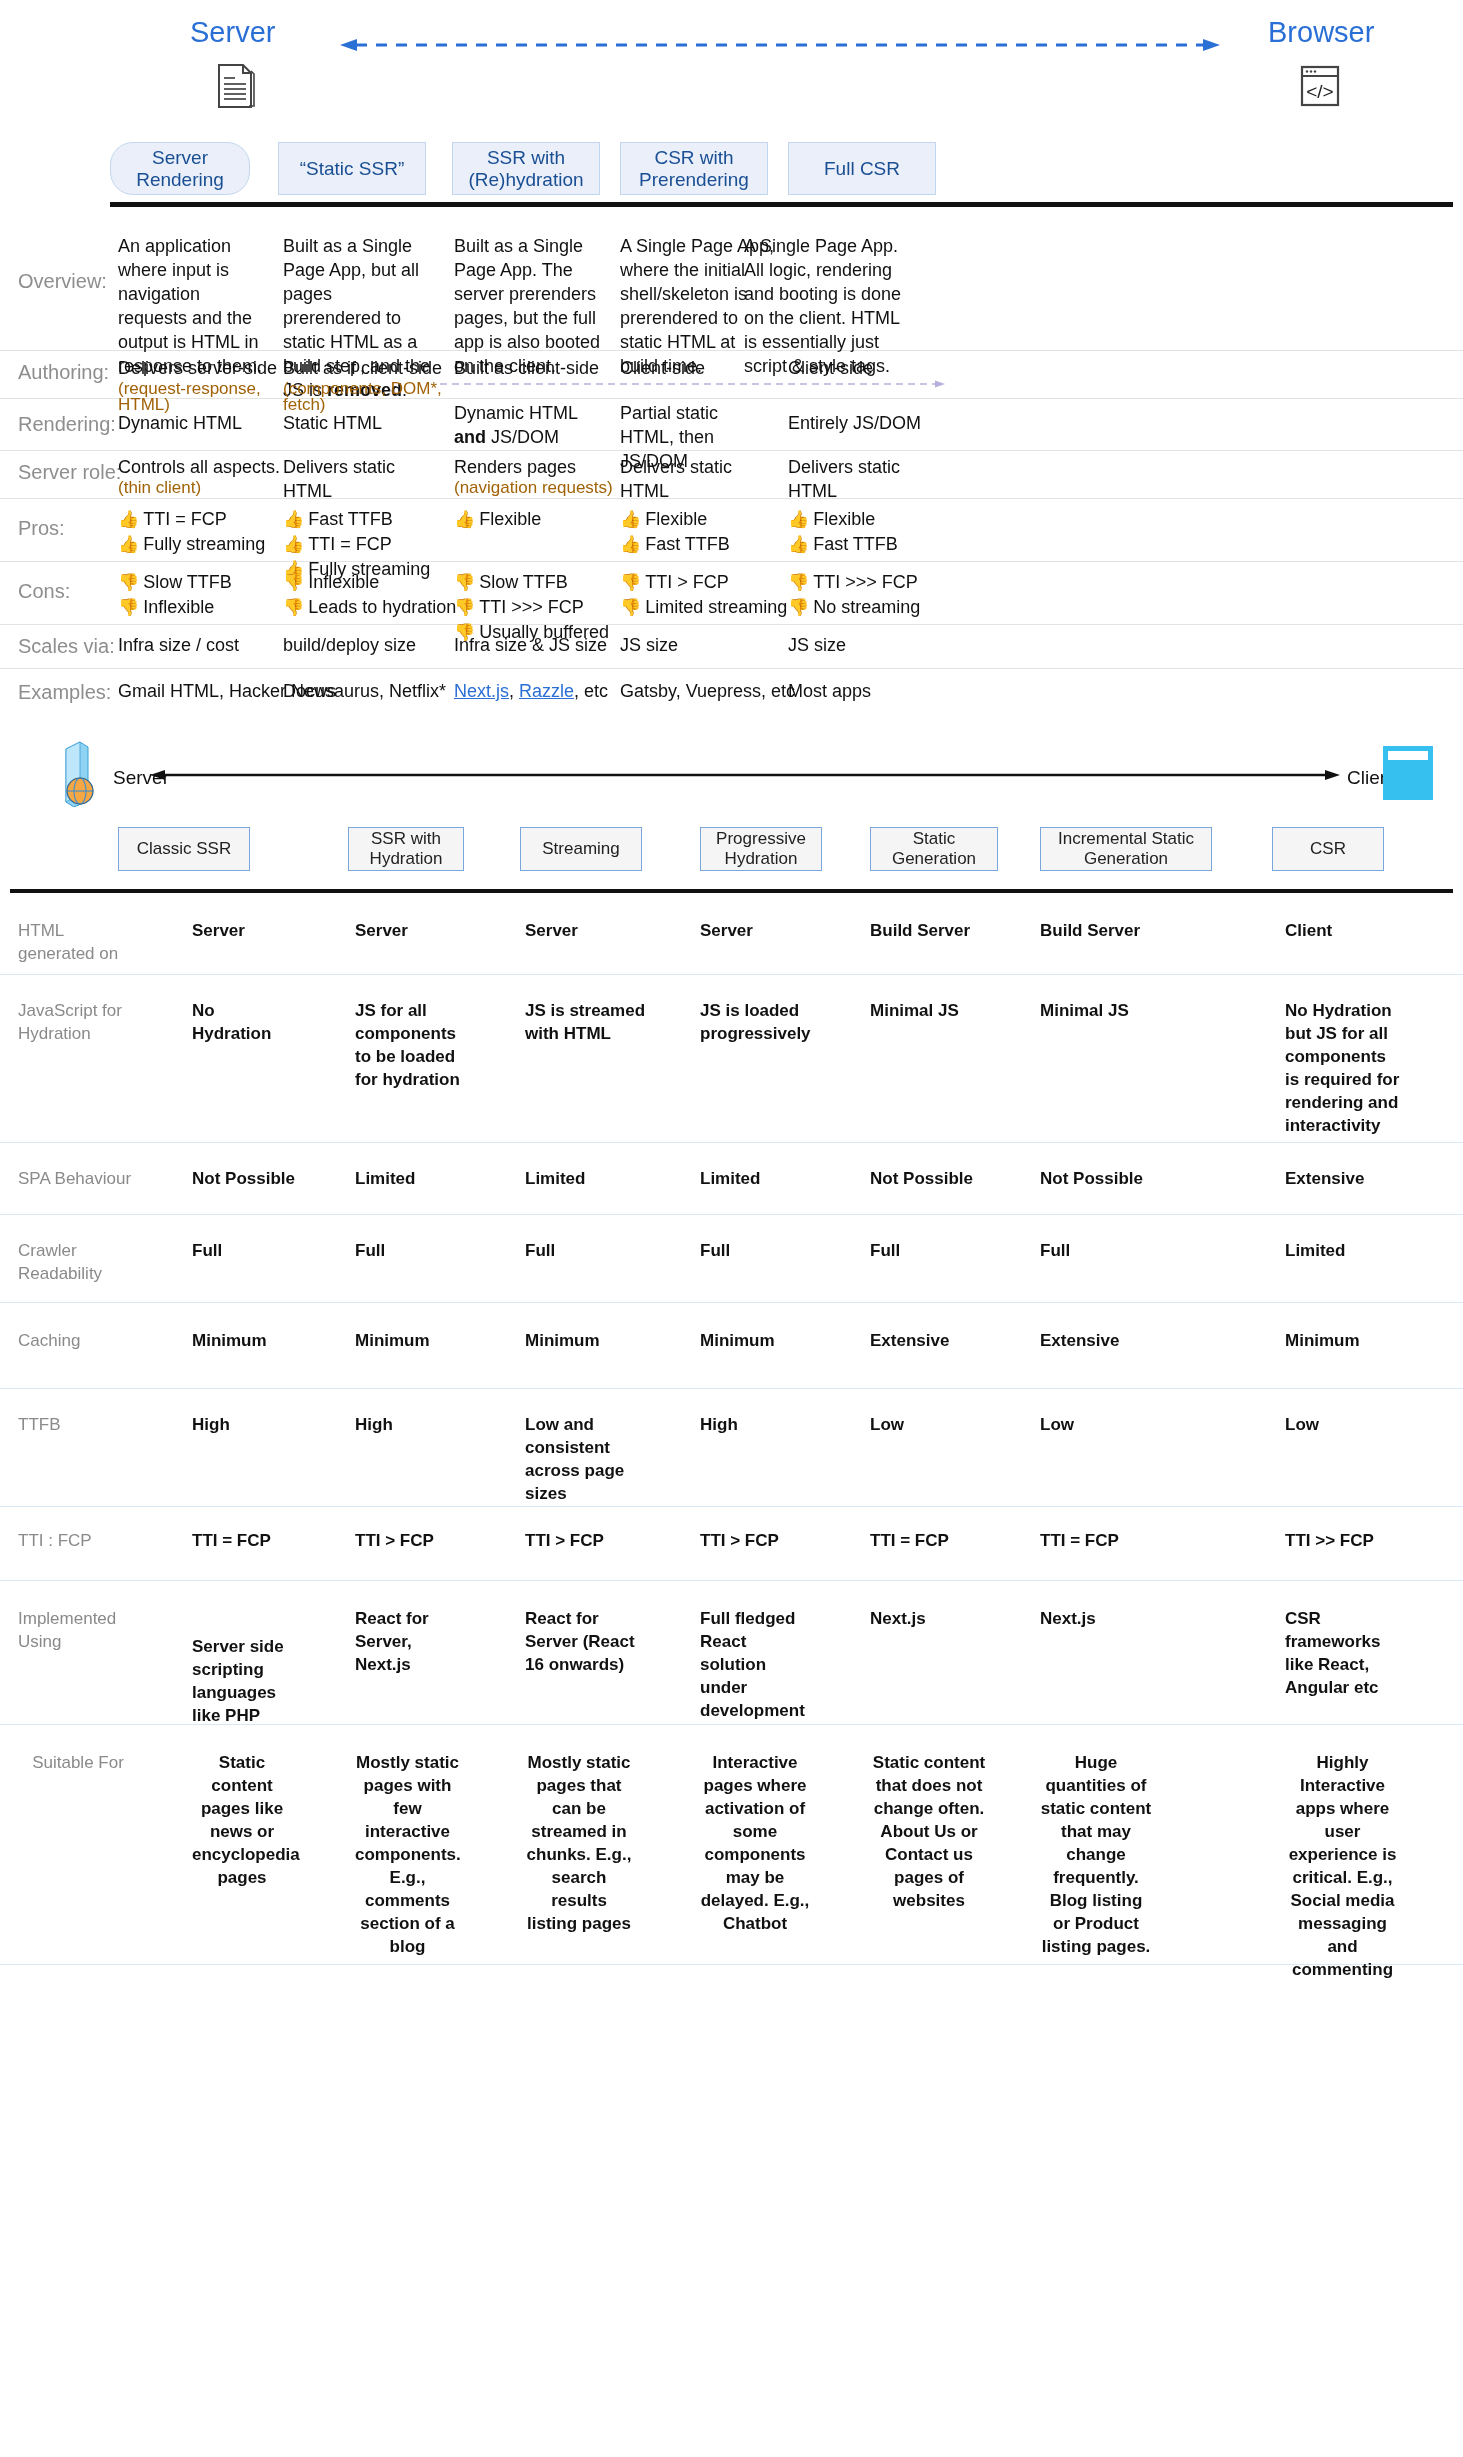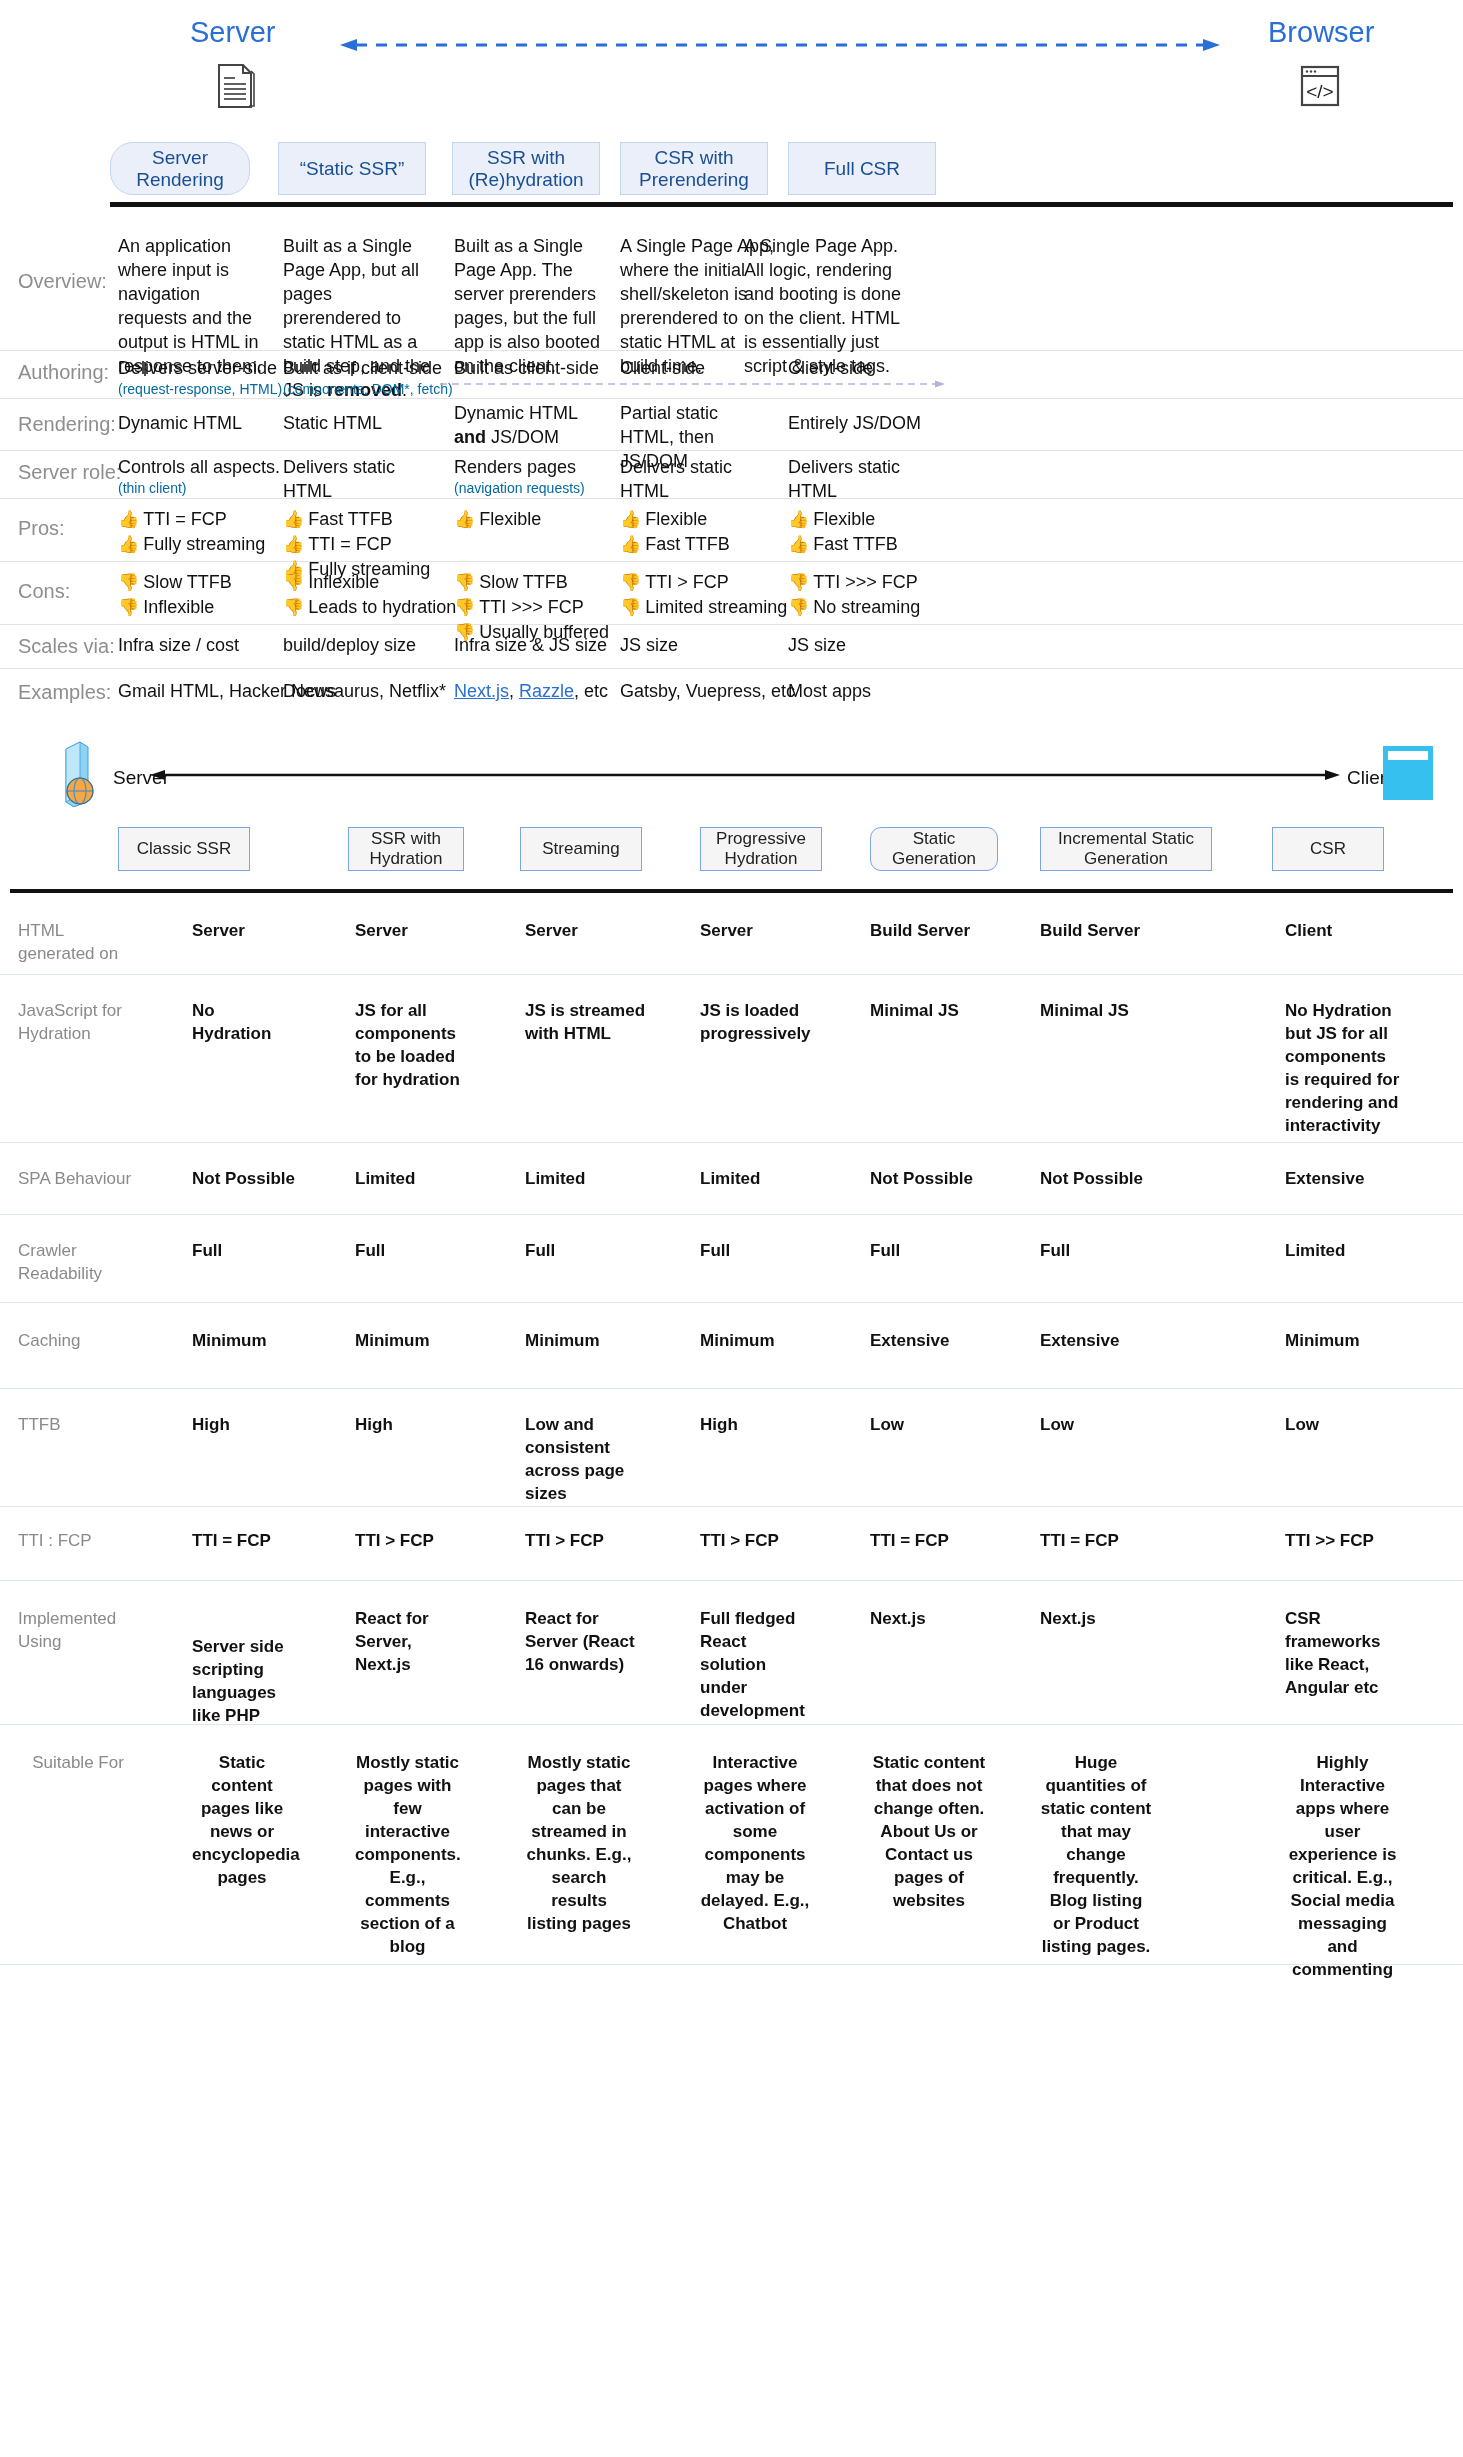--- a/index.html
+++ b/index.html
@@ -96,22 +96,22 @@
   }
   .tcell {
     position: absolute;
     color: #111;
     font-size: 18px;
     line-height: 24px;
     font-family: "Liberation Sans", sans-serif;
   }
   .tcell .sub {
     display: block;
-    color: #0369a1;
-    font-size: 14px;
+    color: #a16207;
+    font-size: 17px;
     line-height: 16px;
     margin-top: 1px;
   }
   .tcell b { font-weight: bold; }
   .tcell a {
     color: #2a6fd6;
     text-decoration: underline;
   }
   .bullet-line {
     display: block;
@@ -403,21 +403,21 @@
       </div>
     <div class="chip-bot" style="left:348px; width:116px;">
         <span>SSR with Hydration</span>
       </div>
     <div class="chip-bot" style="left:520px; width:122px;">
         <span>Streaming</span>
       </div>
     <div class="chip-bot" style="left:700px; width:122px;">
         <span>Progressive Hydration</span>
       </div>
-    <div class="chip-bot" style="left:870px; width:128px;border-radius:11px;">
+    <div class="chip-bot" style="left:870px; width:128px;">
         <span>Static Generation</span>
       </div>
     <div class="chip-bot" style="left:1040px; width:172px;">
         <span>Incremental Static Generation</span>
       </div>
     <div class="chip-bot" style="left:1272px; width:112px;">
         <span>CSR</span>
       </div>
   </div>
 

